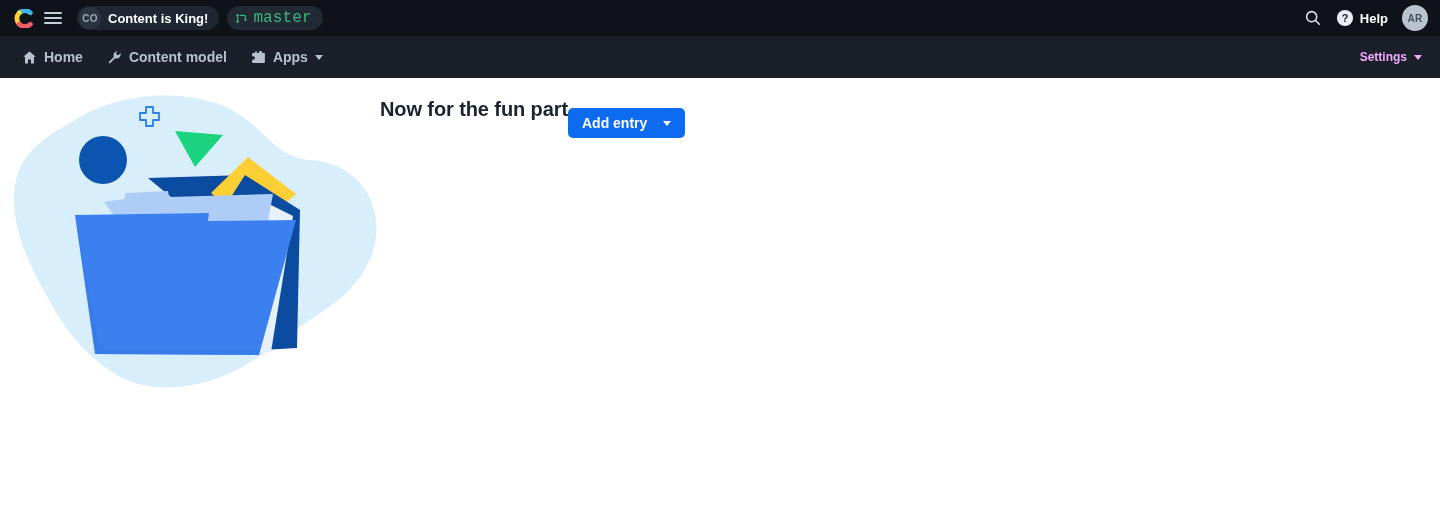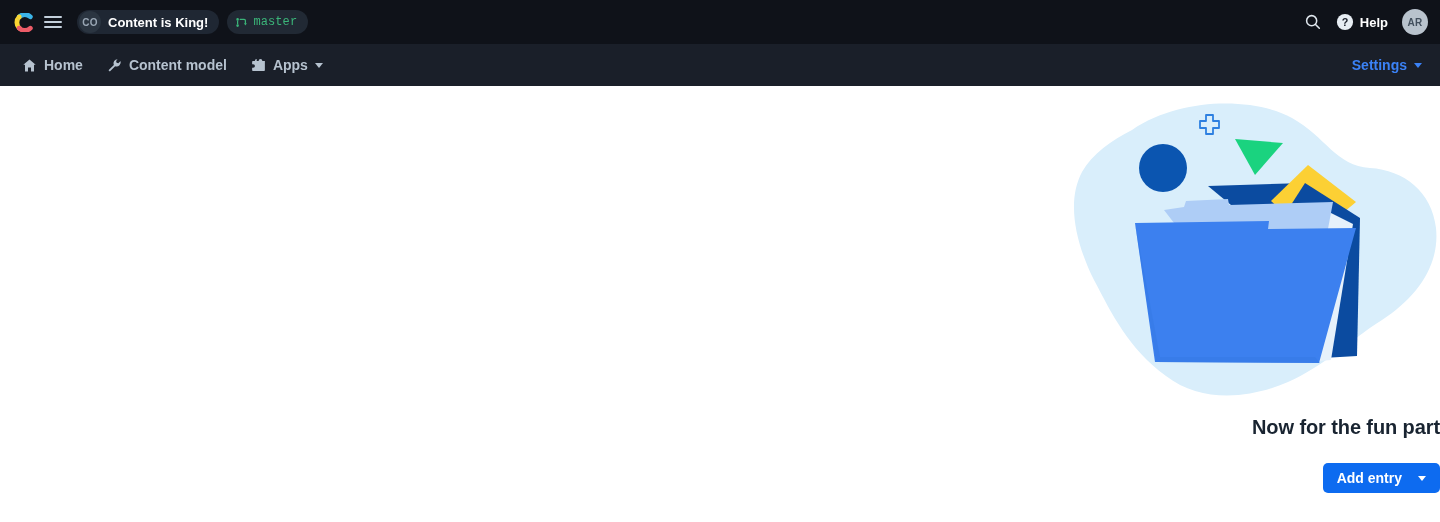--- a/index.html
+++ b/index.html
@@ -12,21 +12,21 @@
 
   body {
     font-family: "Liberation Sans", sans-serif;
     background: #ffffff;
     color: #192431;
     -webkit-font-smoothing: antialiased;
   }
 
   
   .topbar {
-    height: 44px;
+    height: 36px;
     background: #0f1219;
     display: flex;
     padding: 0 12px 0 14px;
     position: relative;
   }
 
   .topbar-left {
     display: flex;
     align-items: center;
     gap: 10px;
@@ -95,21 +95,21 @@
     height: 24px;
     background: #212934;
     border-radius: 12px;
     padding: 0 11px 0 8px;
     margin-left: -2px;
   }
   .env-icon { width: 13px; height: 13px; display: block; }
   .env-name {
     color: #3bb579;
     font-family: "Liberation Mono", monospace;
-    font-size: 12px;
+    font-size: 16px;
     letter-spacing: 0.1px;
     white-space: nowrap;
   }
 
   .topbar-right {
     display: flex;
     align-items: center;
     gap: 14px;
     margin-left: auto;
   }
@@ -185,41 +185,41 @@
 
   .nav-right {
     margin-left: auto;
     display: flex;
     align-items: center;
   }
   .settings-item {
     display: flex;
     align-items: center;
     gap: 7px;
-    color: #3b82f6;
-    font-size: 14px;
+    color: #f0abfc;
+    font-size: 12px;
     font-weight: 700;
     cursor: pointer;
     padding: 0 4px;
   }
 
   .caret {
     width: 0; height: 0;
     border-left: 4.5px solid transparent;
     border-right: 4.5px solid transparent;
     border-top: 5px solid currentColor;
     display: block;
   }
 
   
   .main {
     height: 444px;
     display: flex;
-    flex-direction: column;
-    align-items: flex-end;
+    flex-direction: row;
+    align-items: flex-start;
     padding-top: 6px;
     background: #ffffff;
   }
 
   .illustration { width: 380px; height: 310px; display: block; }
 
   .empty-title {
     font-size: 20px;
     font-weight: 700;
     color: #192431;

